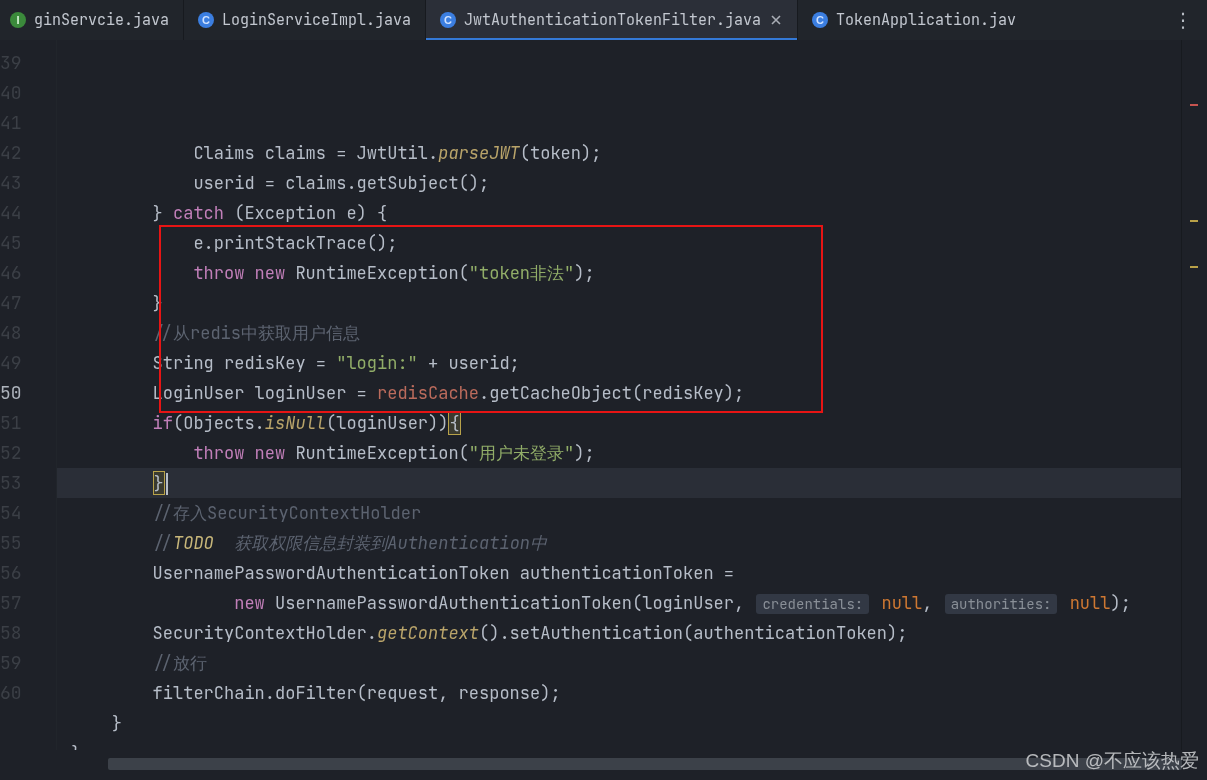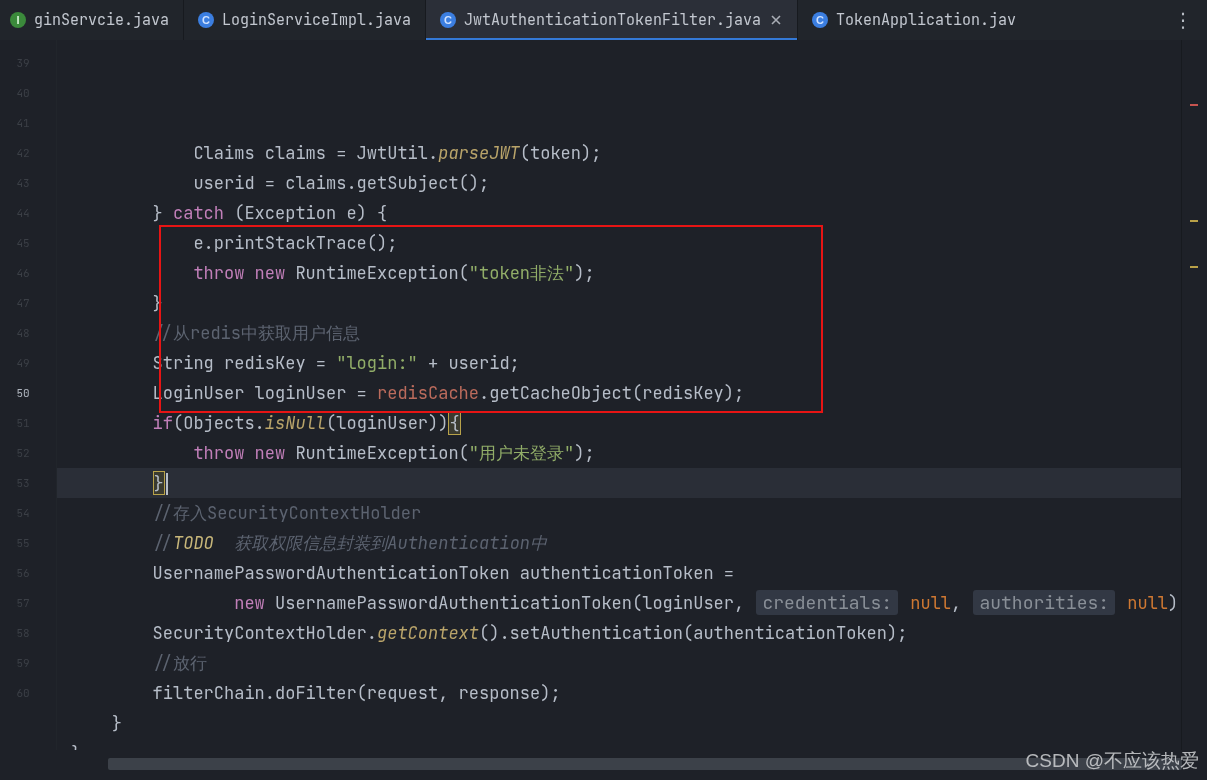--- a/index.html
+++ b/index.html
@@ -78,24 +78,24 @@
   }
   .rightgutter{
     position:absolute;top:40px;right:0;width:25px;bottom:30px;
     background:#1e2128;border-left:1px solid #171a1f;
   }
   .rightgutter .mark{position:absolute;left:8px;width:8px;height:2px;}
   .rightgutter .mark.err{background:#c75450;}
   .rightgutter .mark.warn{background:#b9a148;}
   .gutter{
     width:46px;
-    text-align:center;
+    text-align:left;
     padding:8px 10px 0 0;
     color:var(--gutter);
-    font-size:11px;
+    font-size:18px;
     line-height:30px;
     background:var(--bg);
     user-select:none;
     border-right:1px solid #21252b;
   }
   .gutter .ln{height:30px;}
   .gutter .ln.sel{color:#aeb4bd;}
   .code{
     flex:1;
     padding:8px 0 0 0;
@@ -113,21 +113,21 @@
   .kw{color:var(--fg-keyword);}
   .str{color:var(--fg-string);}
   .mth{color:var(--fg-method);font-style:italic;}
   .fld{color:var(--fg-field);}
   .cmt{color:var(--fg-comment);}
   .cmt.i{font-style:italic;text-align:center;}
   .nul{color:var(--fg-null);}
   .ital{color:var(--fg-italic);font-style:italic;text-align:right;}
   .hint{
     background:var(--hint-bg);color:var(--hint-fg);
-    padding:1px 6px;border-radius:3px;font-size:18px;margin:0 2px;
+    padding:1px 6px;border-radius:3px;font-size:14px;margin:0 2px;
   }
   .brmatch{
     border:1px solid #b8a24a;background:#3a3a2f;padding:0;
   }
   
   .inspect{
     position:absolute;top:48px;right:38px;display:flex;align-items:center;gap:14px;
     font-size:15px;color:#a9adb5;font-family:Arial,sans-serif;
   }
   .inspect .tri{width:0;height:0;border-left:7px solid transparent;border-right:7px solid transparent;border-bottom:12px solid;}

